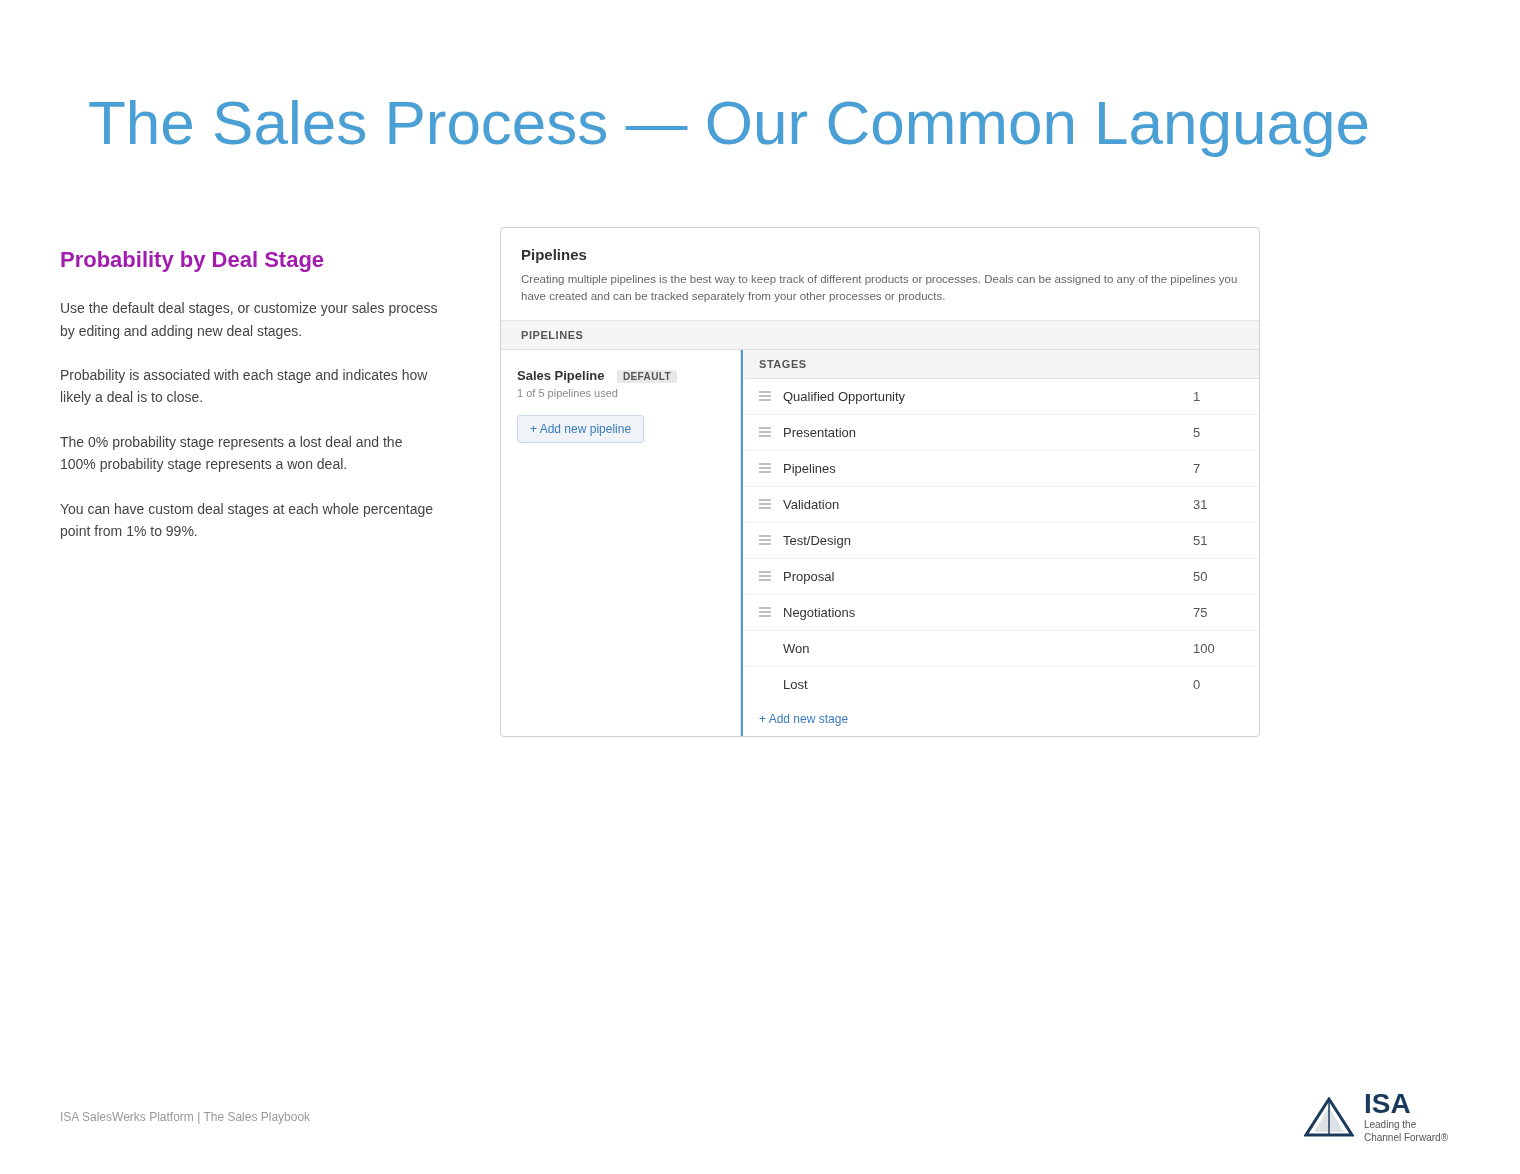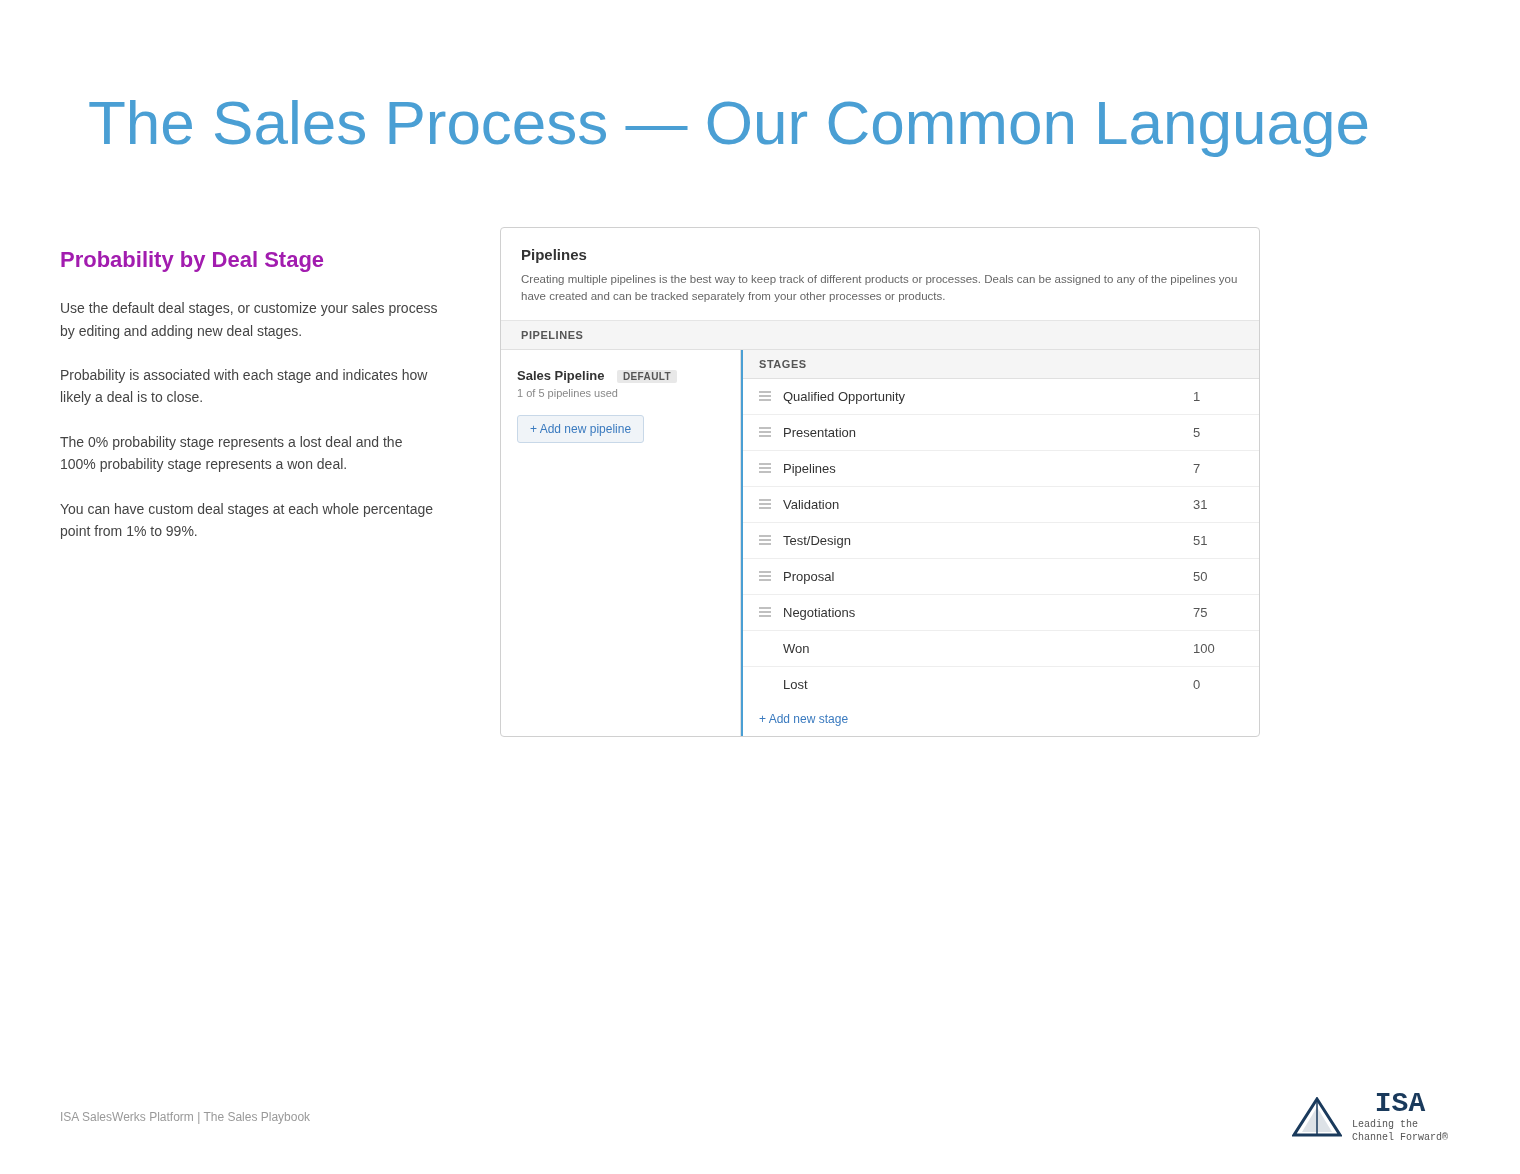--- a/index.html
+++ b/index.html
@@ -256,22 +256,21 @@
     }
 
     .isa-logo-icon {
       width: 50px;
       height: 40px;
     }
 
     .isa-logo-text {
       display: flex;
       flex-direction: column;
-      align-items: center;
-      font-family: Liberation Mono, monospace;
+      align-items: flex-start;
     }
 
     .isa-brand {
       font-size: 28px;
       font-weight: 700;
       color: #1a3a5c;
       line-height: 1;
     }
 
     .isa-tagline {

